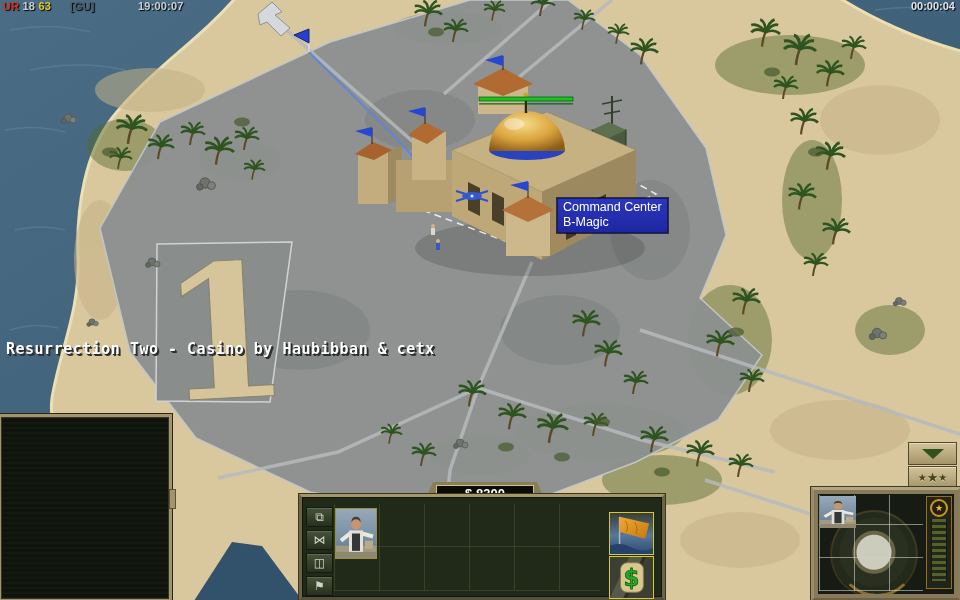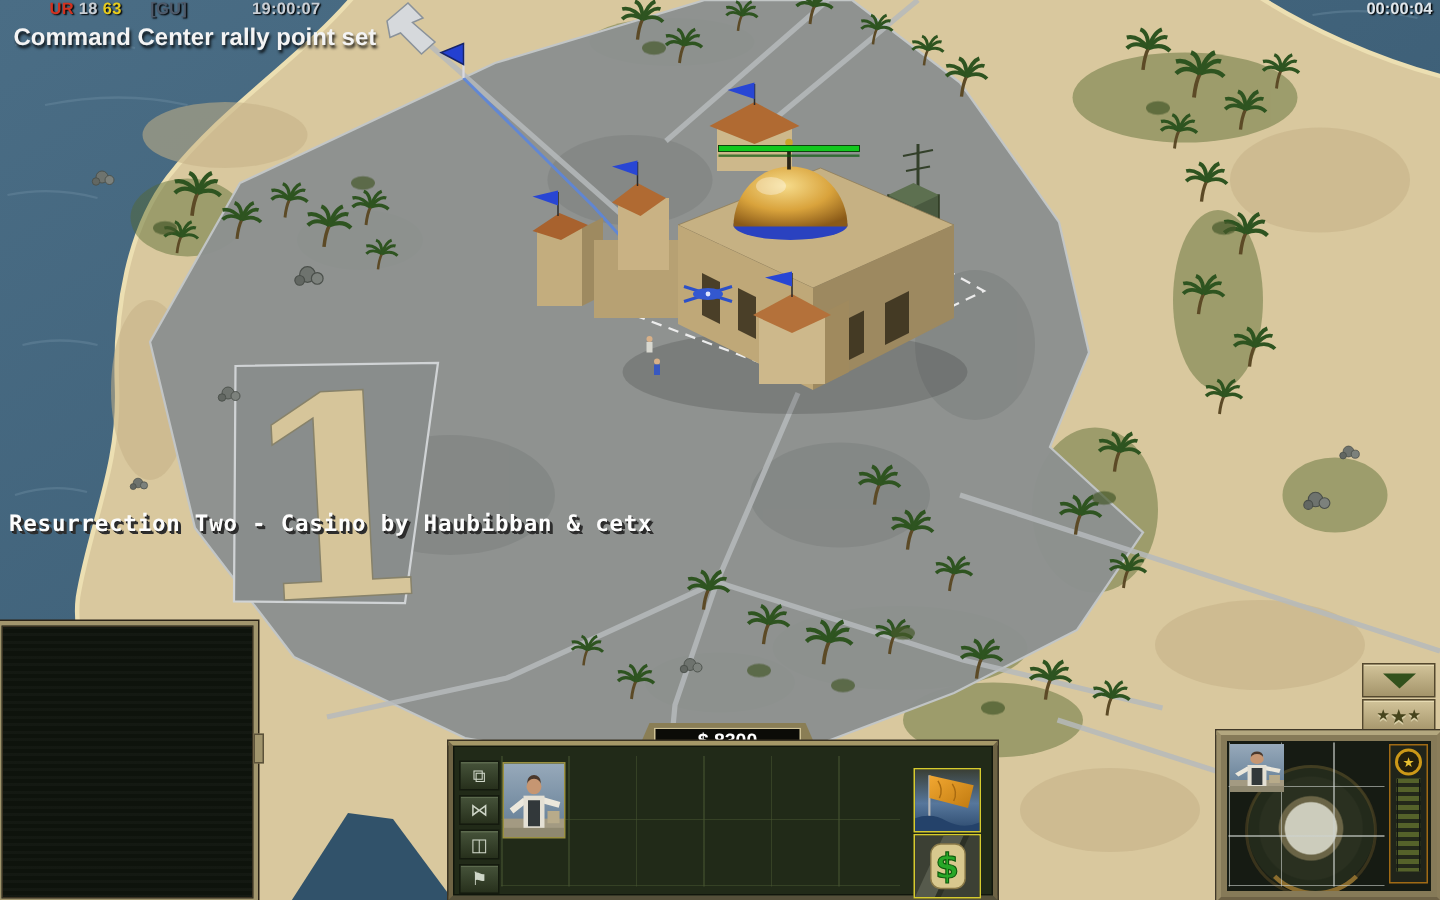--- a/index.html
+++ b/index.html
@@ -8,21 +8,21 @@
     position:relative; width:960px; height:600px; overflow:hidden;
     font-family:"Liberation Sans", sans-serif; user-select:none;
   }
   #world { position:absolute; left:0; top:0; }
 
   
   .debug-line {
     position:absolute; left:3px; top:0px; font-size:11px; font-weight:bold;
     text-shadow:1px 1px 1px #000; white-space:pre; letter-spacing:.2px;
   }
-  .seg-perf  { color:#d23220;margin-left:30px; }
+  .seg-perf  { color:#d23220; }
   .seg-val   { color:#c9ced4;margin-top:28px; }
   .seg-fps   { color:#e8cc1c; }
   .seg-tag   { color:#4e5a6a;padding-left:19px; }
   .seg-clock { color:#c9ced4;padding-left:40px; }
   .game-timer {
     position:absolute; right:5px; top:0px; font-size:11px; font-weight:bold;
     color:#dfe5ea; text-shadow:1px 1px 1px #000;
   }
   .event-message {
     position:absolute; left:9px; top:17px; font-size:16px; font-weight:bold;
@@ -417,25 +417,28 @@
         <rect x="431" y="228" width="4" height="7" fill="#d8d8d0"></rect>
       <circle cx="438" cy="241" r="2" fill="#d8b088"></circle>
         <rect x="436" y="243" width="4" height="7" fill="#3858c0"></rect>
     </g>
   </svg>
 
   <div class="debug-line"><span class="seg-perf">UR</span><span class="seg-val"> 18 </span><span class="seg-fps">63</span><span class="seg-tag">[GU]</span><span class="seg-clock"> 19:00:07</span></div>
 
   <div class="game-timer">00:00:04</div>
 
-  <div class="event-message">Command Center rally point set</div>
 
   <div class="map-title">Resurrection Two - Casino by Haubibban &amp; cetx</div>
 
 
+  <div class="tooltip">
+    <div>Command Center</div>
+    <div>B-Magic</div>
+  </div>
 
   <div class="radar-panel">
     <div class="radar-notch"></div>
   </div>
 
   <div class="money-display">
     <div class="money-inner">$ 8300</div>
   </div>
 
   <div class="control-bar">

